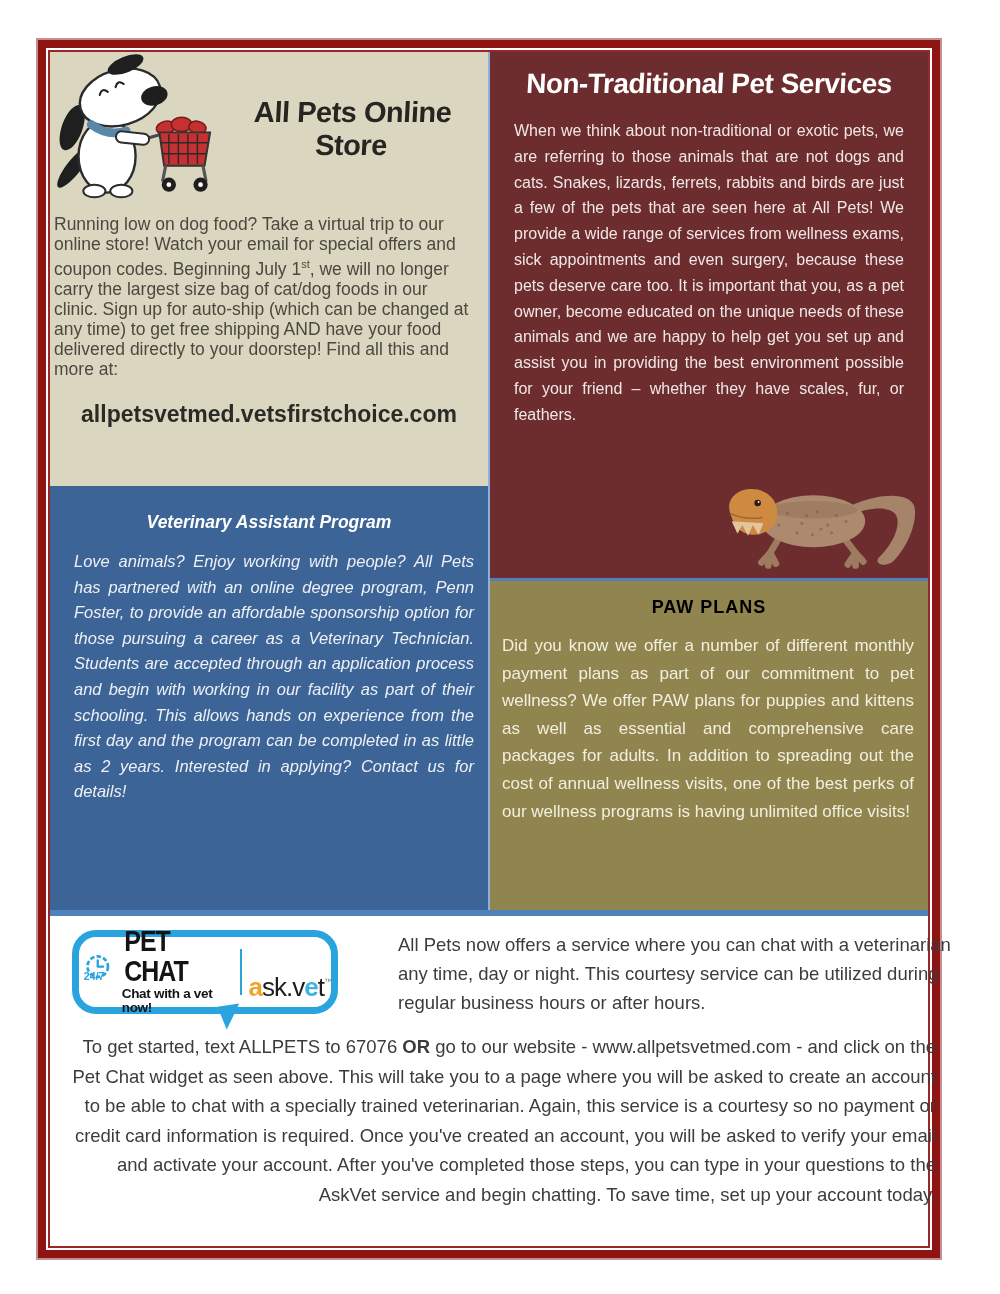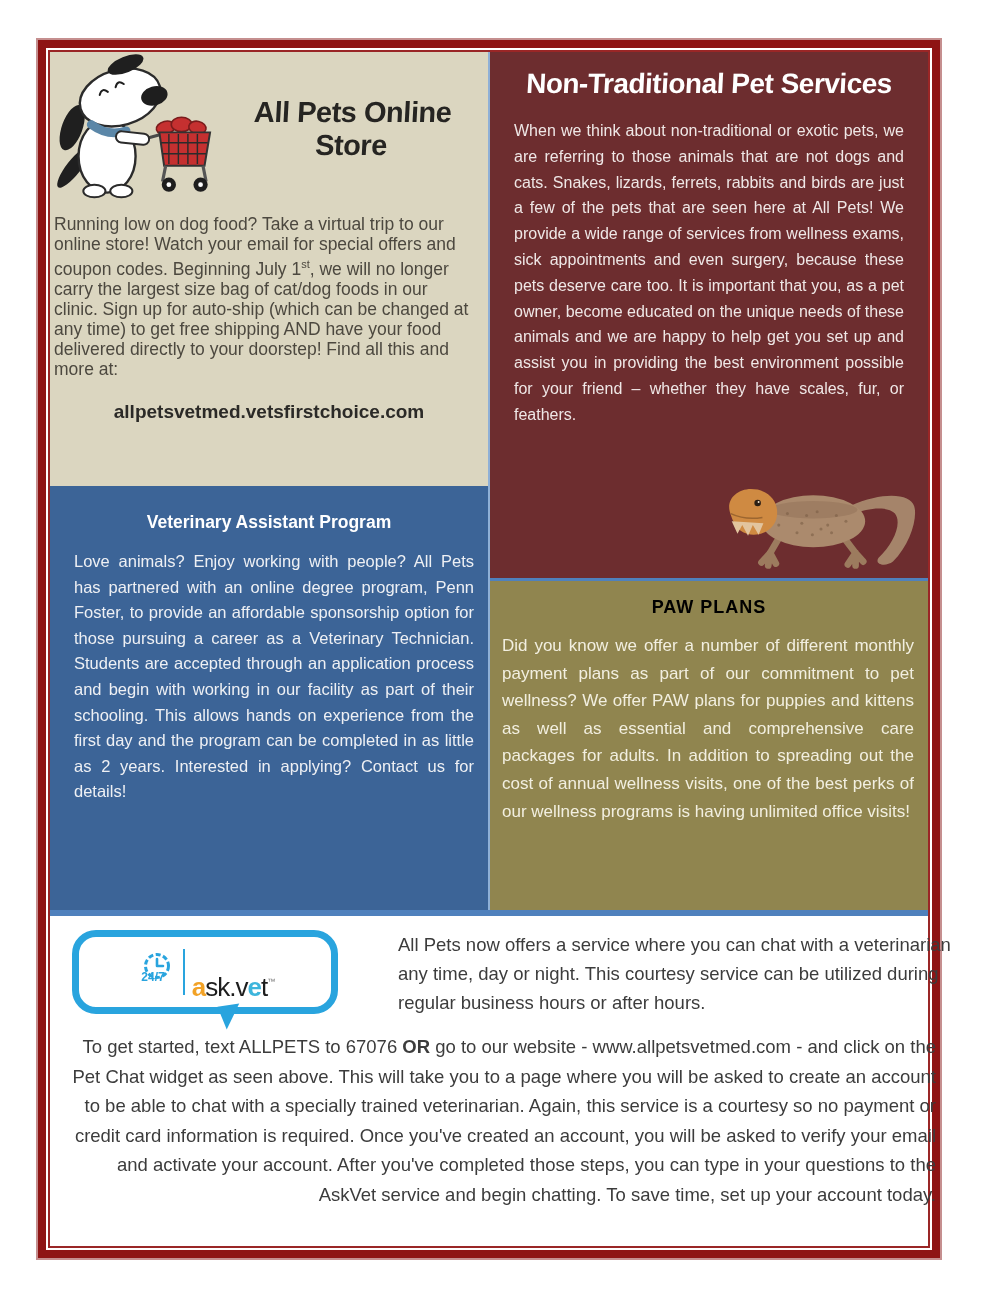--- a/index.html
+++ b/index.html
@@ -5,32 +5,32 @@
   html,body{margin:0;padding:0;background:#ffffff;}
   .page{position:relative;width:1000px;height:1294px;background:#ffffff;overflow:hidden;
         font-family:"Liberation Sans",sans-serif;}
   .frame{position:absolute;left:38px;top:40px;width:886px;height:1202px;
          border:8px solid #8e1414;outline:2px solid #c58f8f;background:#ffffff;}
   .frame-inner{position:absolute;inset:2px;border:2px solid #9a2626;display:flex;flex-direction:column;}
   .columns{display:flex;height:858px;}
   .col-left{width:440px;display:flex;flex-direction:column;}
   .col-right{flex:1;display:flex;flex-direction:column;}
   .box-store{height:434px;background:#dbd6c0;border-right:2px solid #8fb0d6;color:#4c483f;}
-  .box-vap{flex:1;background:#3c6497;border-right:2px solid #8fb0d6;color:#eef0f4;}
+  .box-vap{flex:1;background:#3c6497;border-right:2px solid #8fb0d6;color:#eef0f4;font-style:italic;}
   .box-services{height:526px;background:#6d2d2f;color:#efe7e6;position:relative;}
   .box-paw{flex:1;background:#90854f;border-top:3px solid #4f81bd;color:#f2efe0;}
   .accent-strip{height:6px;background:#4f81bd;}
   .chat-section{flex:1;position:relative;background:#ffffff;color:#3c3c3c;}
 
   .store-header{display:flex;align-items:flex-start;}
   .dog-art{flex:0 0 168px;margin-top:2px;}
   .store-title{flex:1;padding-top:44px;text-align:center;font-size:29px;font-weight:bold;
                color:#262522;letter-spacing:-0.5px;transform:skewX(-3deg);}
   .store-body{font-size:17.5px;line-height:20px;padding:8px 16px 0 4px;}
-  .store-url{margin-top:22px;text-align:center;font-size:19px;font-weight:bold;color:#2b2a27;}
+  .store-url{margin-top:22px;text-align:center;font-size:23px;font-weight:bold;color:#2b2a27;}
 
   .services-title{margin:16px 10px 0 10px;text-align:center;font-size:28px;font-weight:bold;
                   color:#ffffff;letter-spacing:-0.5px;transform:skewX(-3deg);}
   .services-body{font-size:16px;line-height:25.8px;padding:18px 24px 0 24px;text-align:justify;}
   .lizard-art{position:absolute;right:4px;bottom:2px;}
 
   .vap-title{margin-top:26px;text-align:center;font-size:17.5px;font-weight:bold;color:#ffffff;}
   .vap-body{font-size:16.5px;line-height:25.6px;padding:16px 14px 0 24px;text-align:justify;}
 
   .paw-title{margin-top:16px;text-align:center;font-size:18px;font-weight:bold;color:#000000;letter-spacing:1px;}
@@ -150,20 +150,24 @@
       <div class="accent-strip"></div>
 
       <div class="chat-section">
         <div class="badge">
           <div class="badge-tail"></div>
           <svg width="40" height="42" viewBox="0 0 40 42">
             <circle cx="21" cy="15" r="11.5" fill="none" stroke="#29a4de" stroke-width="3" stroke-dasharray="5 2.5"></circle>
             <path d="M21,15 L21,8 M21,15 L27,15" stroke="#29a4de" stroke-width="2.6" stroke-linecap="round"></path>
             <text x="17" y="30" font-size="12" font-weight="bold" fill="#29a4de" text-anchor="middle" font-family="Liberation Sans, sans-serif">24/7</text>
           </svg>
+          <div class="badge-text">
+            <div class="badge-title">PET CHAT</div>
+            <div class="badge-tagline">Chat with a vet now!</div>
+          </div>
           <div class="badge-divider"></div>
           <div class="brand"><span class="a">a</span><span>sk.v</span><span class="e">e</span><span>t</span><span class="tm">™</span></div>
         </div>
 
         <div class="chat-intro">All Pets now offers a service where you can chat with a veterinarian any time, day or night.  This courtesy service can be utilized during regular business hours or after hours.</div>
         <div class="chat-steps"><span>To get started, text ALLPETS to 67076 </span><span class="bold">OR</span><span> go to our website - www.allpetsvetmed.com - and click on the Pet Chat widget as seen above.  This will take you to a page where you will be asked to create an account to be able to chat with a specially trained veterinarian.  Again, this service is a courtesy so no payment or credit card information is required. Once you've created an account, you will be asked to verify your email and activate your account. After you've completed those steps, you can type in your questions to the AskVet service and begin chatting.  To save time, set up your account today.</span></div>
       </div>
 
     </div>
   </div>

